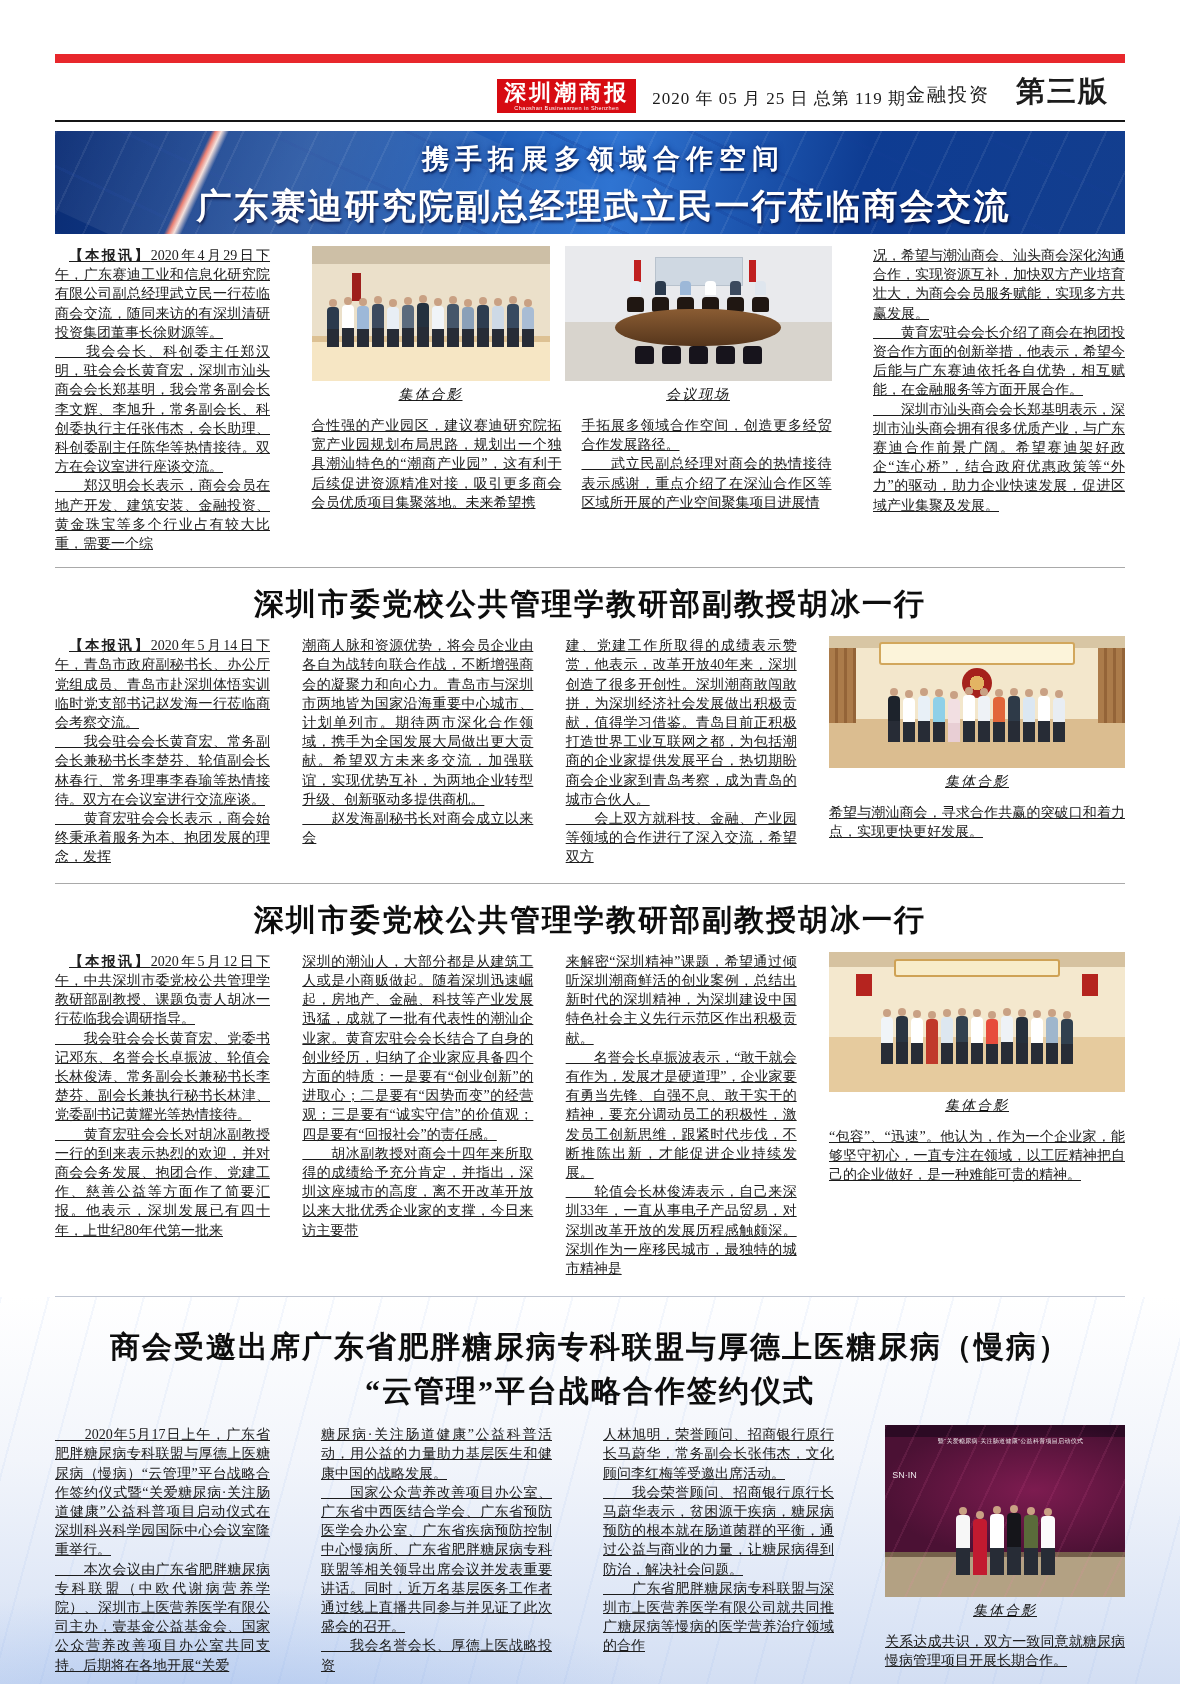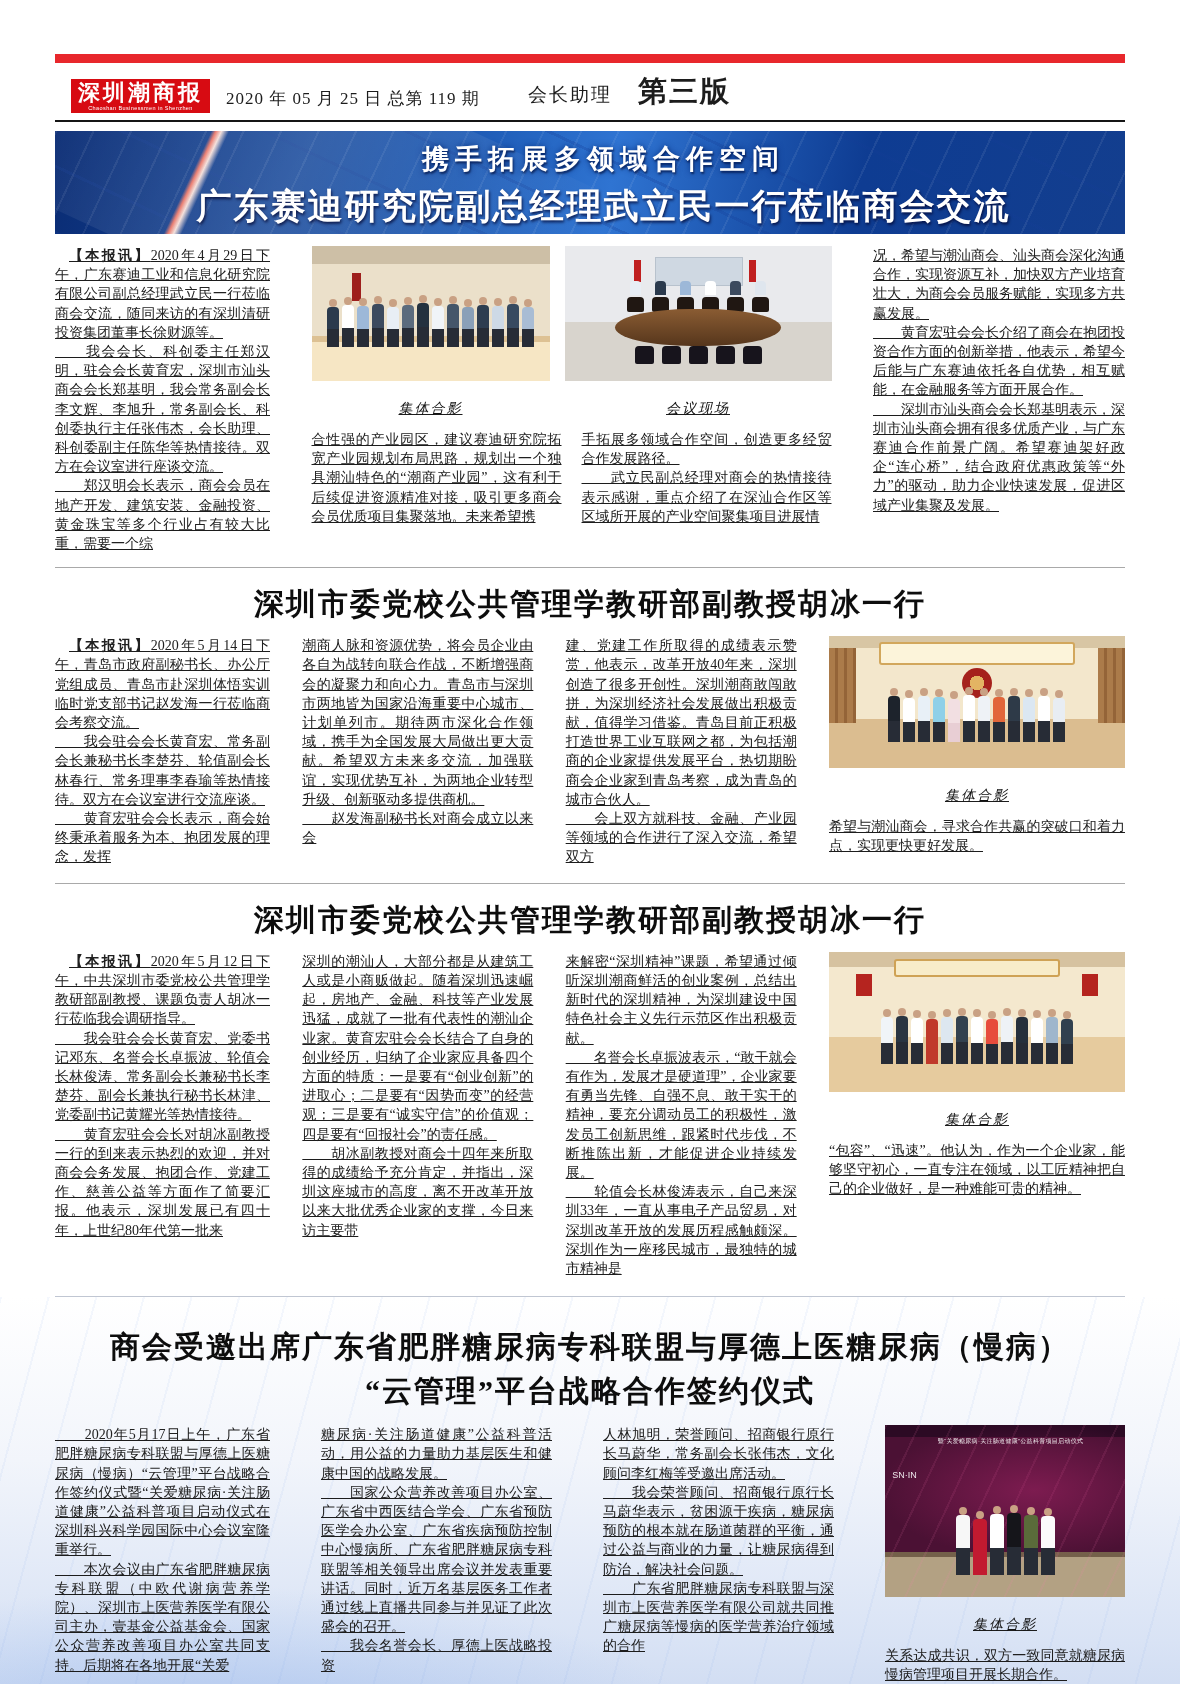--- a/index.html
+++ b/index.html
@@ -1,20 +1,20 @@
 <!DOCTYPE html>
 <html><head>
 <meta charset="utf-8">
 <style>
   html,body{margin:0;padding:0;background:#ffffff;}
   .page{position:relative;width:1180px;height:1684px;box-sizing:border-box;padding:0 55px;background:#fff;overflow:hidden;
         font-family:"Liberation Serif","DejaVu Serif",serif;color:#1c1c1c;}
   
   .topbar{height:9px;background:#e8272c;margin-top:54px;}
-  .mastrow{display:flex;justify-content:flex-start;align-items:flex-end;padding:9px 16px 7px;gap:48px;}
+  .mastrow{display:flex;justify-content:flex-end;align-items:flex-end;padding:9px 16px 7px;}
   .mast-left{display:flex;align-items:flex-end;}
   .mastbox{background:#d70b12;color:#fff;text-align:center;padding:3px 7px 2px;line-height:1;}
   .mastbox .mname{font-size:22px;font-weight:700;letter-spacing:3px;white-space:nowrap;}
   .mastbox .msub{font-size:5.5px;font-family:"Liberation Sans",sans-serif;margin-top:2px;letter-spacing:.4px;white-space:nowrap;}
   .dateline{font-size:17px;margin-left:16px;padding-bottom:3px;letter-spacing:1px;}
   .mast-right{display:flex;align-items:baseline;gap:26px;padding-bottom:1px;}
   .section-label{font-size:19px;letter-spacing:2px;}
   .page-no{font-size:29px;font-weight:700;letter-spacing:2px;}
   .hrule{border-top:2.5px solid #151515;}
   
@@ -28,21 +28,21 @@
       background:linear-gradient(90deg,transparent,rgba(255,255,255,.14),transparent);}
   .kicker{position:relative;text-align:center;color:#fff;font-size:27px;letter-spacing:6px;margin-top:10px;
       font-weight:700;text-shadow:0 0 6px rgba(0,40,120,.9),1px 2px 2px rgba(0,0,30,.6);}
   .btitle{position:relative;text-align:center;color:#fff;font-size:35px;font-weight:700;letter-spacing:2px;margin-top:6px;
       text-shadow:1px 2px 3px rgba(0,0,40,.75);}
   
   .divider{border-top:1px solid #a9a9a9;margin:11px 0 0;}
   .atitle{font-size:30px;font-weight:700;text-align:center;letter-spacing:2px;margin:16px 0 4px;line-height:40px;color:#0d0d0d;}
   .coltext,.sidetext{font-size:14px;line-height:19.2px;text-align:justify;white-space:pre-wrap;color:#202020;}
   .lede{font-weight:700;margin-left:1em;}
-  .cap{font-size:14px;text-align:center;font-style:italic;letter-spacing:2px;margin-top:19px;color:#111;}
+  .cap{font-size:14px;text-align:center;font-style:italic;letter-spacing:2px;margin-top:5px;color:#111;}
   .cols{display:flex;justify-content:space-between;margin-top:12px;text-decoration:underline;}
   
   .ph{position:relative;overflow:hidden;}
   .pp{position:relative;display:inline-block;width:12px;height:var(--h,42px);margin:0 1.5px;border-radius:4px 4px 0 0;
       background:linear-gradient(180deg,var(--c,#ccc) 0 55%,var(--p,#272c36) 55% 100%);}
   .pp::before{content:"";position:absolute;top:-8px;left:50%;transform:translateX(-50%);width:8px;height:8px;border-radius:50%;background:#c9a184;}
   .people{position:absolute;left:0;right:0;display:flex;justify-content:center;align-items:flex-end;}
   
   .ph-a{width:238px;height:135px;background:linear-gradient(180deg,#cdbfa6 0 13%,#ebe0ca 13% 67%,#ddc193 67% 71%,#f6e6c4 71% 100%);}
   .ph-a .flag{position:absolute;left:17%;top:20%;width:9px;height:28px;background:#9e1f1c;}
@@ -110,21 +110,21 @@
   <div class="topbar"></div>
   <div class="mastrow">
     <div class="mast-left">
       <div class="mastbox">
         <div class="mname">深圳潮商报</div>
         <div class="msub">Chaoshan Businessmen in Shenzhen</div>
       </div>
       <div class="dateline">2020 年 05 月 25 日 总第 119 期</div>
     </div>
     <div class="mast-right">
-      <div class="section-label">会长助理</div>
+      <div class="section-label">金融投资</div>
       <div class="page-no">第三版</div>
     </div>
   </div>
   <div class="hrule"></div>
 
   <div>
     <div class="banner">
       <div class="kicker">携手拓展多领域合作空间</div>
       <div class="btitle">广东赛迪研究院副总经理武立民一行莅临商会交流</div>
     </div>

